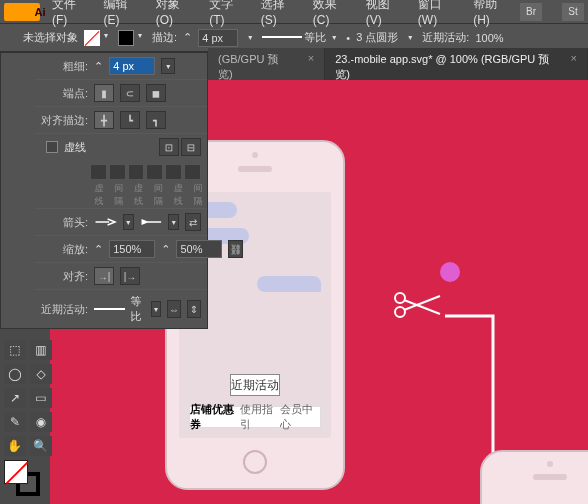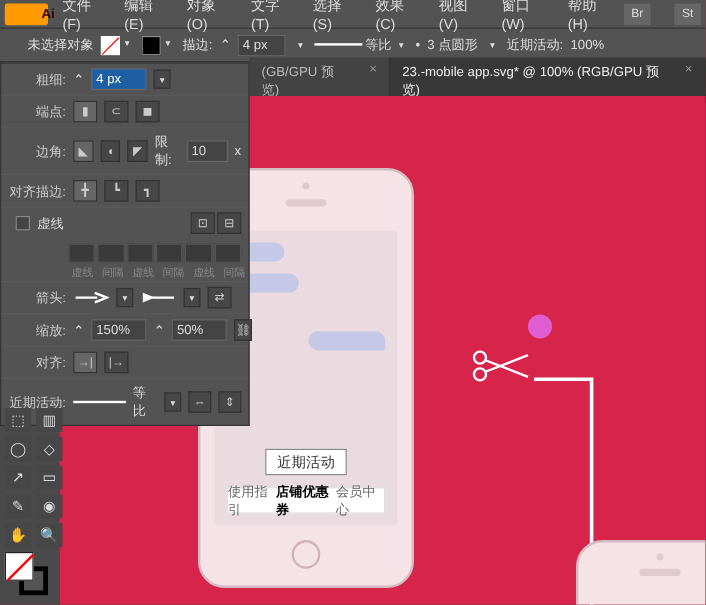--- a/index.html
+++ b/index.html
@@ -24,21 +24,21 @@
 .line-preview { width: 40px; height: 10px; border-top: 2px solid #fff; margin-top: 6px; }
 .dash-select { display: flex; align-items: center; gap: 2px; }
 
 
 .tabs-row { position: absolute; top: 54px; left: 208px; right: 0; height: 26px; background: #434343; display: flex; align-items: center; border-bottom: 1px solid #222; }
 .tab { padding: 4px 10px; font-size: 11px; color: #bbb; background: #434343; display: flex; align-items: flex-start; gap: 20px; border-right: 1px solid #333; }
 .tab.active { background: #383838; color: #eee; }
 .tab-close { font-size: 11px; color: #999; }
 
 
-.stroke-panel { position: absolute; top: 52px; left: 0; width: 208px; background: #535353; border: 1px solid #333; }
+.stroke-panel { position: absolute; top: 52px; left: 0; width: 208px; background: #535353; border: 1px solid #333; padding-left: 33px; }
 .sp-row { display: flex; align-items: center; padding: 4px 6px; gap: 6px; min-height: 26px; font-size: 11px; border-top: 1px solid #5a5a5a; }
 .sp-row:first-child { border-top: none; }
 .sp-label { width: 48px; text-align: right; color: #ccc; flex-shrink: 0; }
 .icon-btn { width: 20px; height: 18px; background: #474747; border: 1px solid #333; display: flex; align-items: center; justify-content: center; font-size: 10px; color: #ccc; }
 .icon-btn.sel { background: #666; }
 .sp-input { background: #444; border: 1px solid #666; width: 46px; height: 18px; color: #ddd; padding: 0 3px; font-size: 11px; }
 .sp-input.hi { background: #1e5fa3; color: #fff; }
 .check { width: 12px; height: 12px; border: 1px solid #888; background: #444; }
 .dash-inputs { display: flex; gap: 2px; margin-top: 2px; }
 .dash-inputs .di { width: 28px; height: 16px; background: #3a3a3a; border: 1px solid #555; }
@@ -63,21 +63,21 @@
 .phone-screen { position: absolute; top: 50px; left: 12px; right: 12px; bottom: 50px; background: #eadbe0; border-radius: 2px; }
 .speaker { position: absolute; top: 24px; left: 50%; transform: translateX(-50%); width: 34px; height: 6px; background: #e0c9cf; border-radius: 3px; }
 .sensor { position: absolute; top: 10px; left: 50%; transform: translateX(-50%); width: 6px; height: 6px; background: #e0c9cf; border-radius: 50%; }
 .home-btn { position: absolute; bottom: 14px; left: 50%; transform: translateX(-50%); width: 24px; height: 24px; border: 2px solid #d0b2ba; border-radius: 50%; }
 .bubble { position: absolute; background: #c5c9e7; border-radius: 10px; height: 16px; }
 .bubble.b1 { top: 10px; left: 10px; width: 48px; }
 .bubble.b2 { top: 36px; left: 10px; width: 60px; border-bottom-left-radius: 2px; }
 .bubble.b3 { top: 84px; right: 10px; width: 64px; border-bottom-right-radius: 2px; }
 .pink-dot { position: absolute; width: 20px; height: 20px; background: #e065e0; border-radius: 50%; opacity: 0.9; }
 .pink-dot.d1 { top: 68px; left: -4px; }
-.promo { position: absolute; bottom: 42px; left: 50%; transform: translateX(-50%); width: 68px; height: 22px; background: #fff; border: 1px solid #888; display: flex; align-items: center; justify-content: center; font-size: 12px; color: #333; }
+.promo { position: absolute; bottom: 42px; left: 50%; transform: translateX(-50%); width: 50px; height: 22px; background: #fff; border: 1px solid #888; display: flex; align-items: center; justify-content: center; font-size: 12px; color: #333; }
 .bottom-nav { position: absolute; bottom: 10px; left: 10px; right: 10px; height: 22px; background: #fff; display: flex; align-items: center; justify-content: space-around; font-size: 11px; color: #666; border: 1px solid #ddd; }
 .bottom-nav .bn-item.active { color: #000; font-weight: bold; }
 .scissors-group { position: absolute; top: 210px; left: 342px; }
 .scissors-svg { width: 50px; height: 30px; }
 .pink-dot.d2 { top: 182px; left: 390px; }
 .arrow-line { position: absolute; top: 232px; left: 395px; width: 60px; height: 220px; }
 .arrow-line svg { width: 100%; height: 100%; }
 .phone2 { position: absolute; top: 370px; left: 430px; width: 140px; height: 160px; background: #f5e3e8; border: 2px solid #d4bcc3; border-radius: 22px 22px 0 0; }
 .phone2 .speaker { top: 22px; }
 .phone2 .sensor { top: 9px; }
@@ -143,22 +143,22 @@
   <div class="phone">
     <div class="sensor"></div>
     <div class="speaker"></div>
     <div class="phone-screen">
       <div class="bubble b1"></div>
       <div class="bubble b2"></div>
       <div class="bubble b3"></div>
       <div class="pink-dot d1"></div>
       <div class="promo">近期活动</div>
       <div class="bottom-nav">
+        <span class="bn-item active">店铺优惠券</span>
         <span class="bn-item">使用指引</span>
-        <span class="bn-item active">店铺优惠券</span>
         <span class="bn-item">会员中心</span>
       </div>
     </div>
     <div class="home-btn"></div>
   </div>
   <div class="pink-dot d2"></div>
   <div class="scissors-group">
     <svg class="scissors-svg" viewBox="0 0 50 30">
       <circle cx="8" cy="8" r="5" fill="none" stroke="#fff" stroke-width="2"></circle>
       <circle cx="8" cy="22" r="5" fill="none" stroke="#fff" stroke-width="2"></circle>
@@ -185,29 +185,20 @@
     <input class="sp-input hi" value="4 px" style="">
     <div class="small-dd">▾</div>
   </div>
   <div class="sp-row">
     <span class="sp-label">端点:</span>
     <div class="icon-btn sel">▮</div>
     <div class="icon-btn">⊂</div>
     <div class="icon-btn">◼</div>
   </div>
   <div class="sp-row">
-    <span class="sp-label">边角:</span>
-    <div class="icon-btn sel">◣</div>
-    <div class="icon-btn">◖</div>
-    <div class="icon-btn">◤</div>
-    <span>限制:</span>
-    <input class="sp-input" style="width: 34px;" value="10">
-    <span>x</span>
-  </div>
-  <div class="sp-row">
     <span class="sp-label">对齐描边:</span>
     <div class="icon-btn sel">╋</div>
     <div class="icon-btn">┗</div>
     <div class="icon-btn">┓</div>
   </div>
   <div class="sp-row">
     <span class="sp-label" style="width:auto"></span>
     <div class="check"></div>
     <span>虚线</span>
     <div style="margin-left:auto;display:flex;gap:2px">

